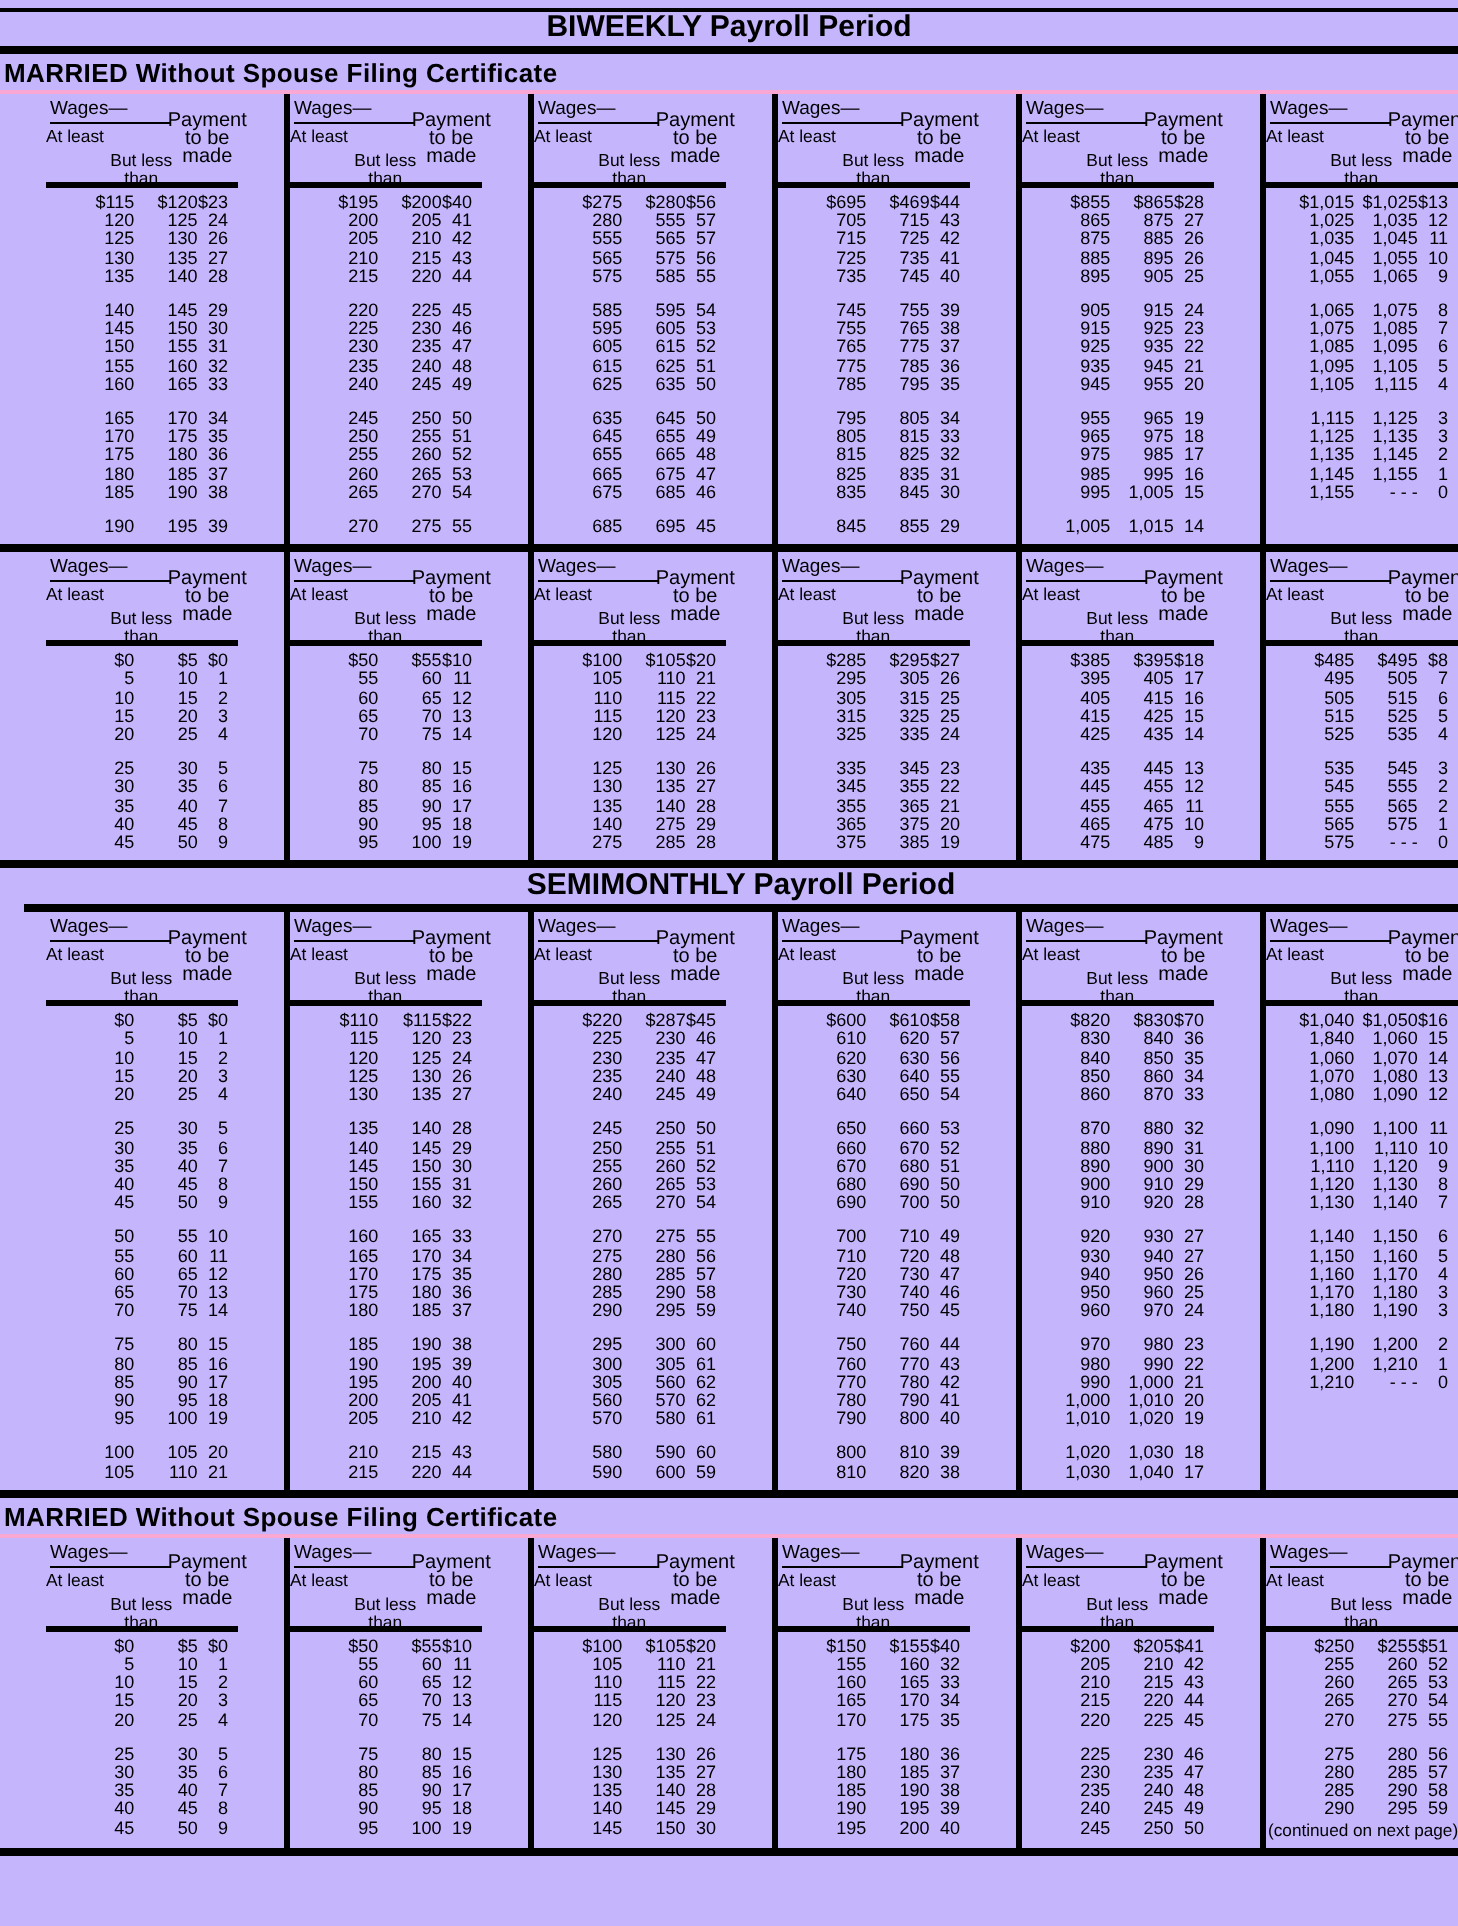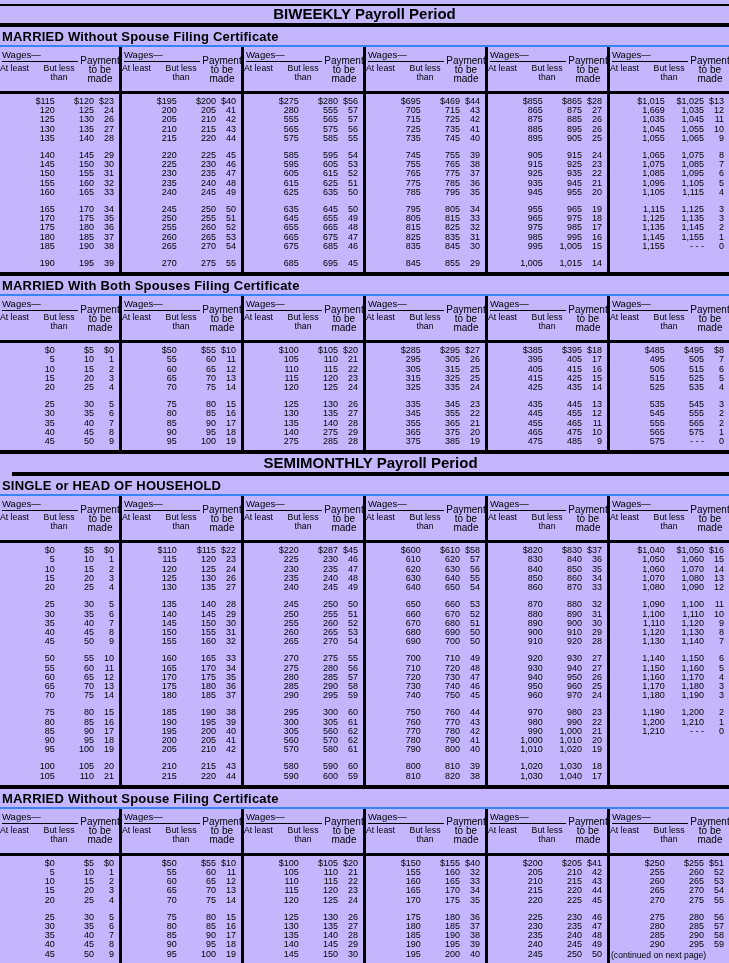--- a/index.html
+++ b/index.html
@@ -10,34 +10,34 @@
     color: #000; background: #c4b5fd;
   }
   .top-line { height: 6px; border-bottom: 2px solid #000; }
   .period-header {
     font-size: 15px; font-weight: bold; text-align: center;
     line-height: 16px; padding: 0 0 1px 0; border-bottom: 4px solid #000;
   }
   .period-header.mid { margin-top: 1px; margin-left: 12px; }
   .section-title {
     font-size: 13px; font-weight: bold; letter-spacing: .2px;
-    padding: 2px 1px 1px 2px; border-bottom: 2px solid #3b82f6;
+    padding: 2px 1px 1px 2px; border-bottom: 2px solid #f9a8d4;
   }
   .tbl { display: flex; border-bottom: 4px solid #000; }
-  .colgroup { flex: 1 1 0; min-width: 0; }
+  .colgroup { flex: 1 1 0; min-width: 0; margin-left: 23px; }
   .colgroup + .colgroup { border-left: 3px solid #000; }
   .cg-header { border-bottom: 3px solid #000; height: 47px; display: flex; }
   .ch-left { width: 68%; padding-top: 2px; }
   .ch-wages {
     font-size: 9.5px; line-height: 11px; margin: 0 3px 1px 2px;
     border-bottom: 1px solid #000; padding-bottom: 1px; white-space: nowrap;
   }
   .ch-sub { display: flex; font-size: 8.7px; line-height: 9px; }
   .ch-at { width: 46%; padding: 1px 0 0 0; }
-  .ch-but { width: 54%; text-align: center; padding-top: 1px; }
+  .ch-but { width: 54%; text-align: center; padding-top: 13px; }
   .ch-pay {
     width: 32%; font-size: 10px; line-height: 9px; text-align: center;
     display: flex; align-items: center; justify-content: center; padding: 0 2px;
   }
   .rows { padding: 3px 0 4px 0; }
   .row { display: flex; font-size: 9px; line-height: 9.2px; white-space: nowrap; }
   .c1 { width: 46%; text-align: right; }
   .c2 { width: 33%; text-align: right; }
   .c3 { width: 21%; text-align: right; padding-right: 5px; }
   .gap { height: 8px; }
@@ -549,21 +549,21 @@
             </div>
             <div class="ch-pay">Payment to be made</div>
           </div>
           <div class="rows">
             <div class="row">
               <span class="c1">$1,015</span>
               <span class="c2">$1,025</span>
               <span class="c3">$13</span>
             </div>
             <div class="row">
-              <span class="c1">1,669</span>
+              <span class="c1">1,025</span>
               <span class="c2">1,035</span>
               <span class="c3">12</span>
             </div>
             <div class="row">
               <span class="c1">1,035</span>
               <span class="c2">1,045</span>
               <span class="c3">11</span>
             </div>
             <div class="row">
               <span class="c1">1,045</span>
@@ -626,21 +626,20 @@
               <span class="c1">1,155</span>
               <span class="c2">- - -</span>
               <span class="c3">0</span>
             </div>
           </div>
         </div>
       </div>
   </section>
 
   <section>
-    <div class="section-title">MARRIED With Both Spouses Filing Certificate</div>
     <div class="tbl">
         <div class="colgroup">
           <div class="cg-header">
             <div class="ch-left">
               <div class="ch-wages">Wages—</div>
               <div class="ch-sub">
                 <div class="ch-at">At least</div>
                 <div class="ch-but">But less than</div>
               </div>
             </div>
@@ -1024,21 +1023,20 @@
               <span class="c3">0</span>
             </div>
           </div>
         </div>
       </div>
   </section>
 
   <div class="period-header mid">SEMIMONTHLY Payroll Period</div>
 
   <section>
-    <div class="section-title">SINGLE or HEAD OF HOUSEHOLD</div>
     <div class="tbl">
         <div class="colgroup">
           <div class="cg-header">
             <div class="ch-left">
               <div class="ch-wages">Wages—</div>
               <div class="ch-sub">
                 <div class="ch-at">At least</div>
                 <div class="ch-but">But less than</div>
               </div>
             </div>
@@ -1553,21 +1551,21 @@
                 <div class="ch-at">At least</div>
                 <div class="ch-but">But less than</div>
               </div>
             </div>
             <div class="ch-pay">Payment to be made</div>
           </div>
           <div class="rows">
             <div class="row">
               <span class="c1">$820</span>
               <span class="c2">$830</span>
-              <span class="c3">$37</span>
+              <span class="c3">$70</span>
             </div>
             <div class="row">
               <span class="c1">830</span>
               <span class="c2">840</span>
               <span class="c3">36</span>
             </div>
             <div class="row">
               <span class="c1">840</span>
               <span class="c2">850</span>
               <span class="c3">35</span>
@@ -1684,21 +1682,21 @@
             </div>
             <div class="ch-pay">Payment to be made</div>
           </div>
           <div class="rows">
             <div class="row">
               <span class="c1">$1,040</span>
               <span class="c2">$1,050</span>
               <span class="c3">$16</span>
             </div>
             <div class="row">
-              <span class="c1">1,050</span>
+              <span class="c1">1,840</span>
               <span class="c2">1,060</span>
               <span class="c3">15</span>
             </div>
             <div class="row">
               <span class="c1">1,060</span>
               <span class="c2">1,070</span>
               <span class="c3">14</span>
             </div>
             <div class="row">
               <span class="c1">1,070</span>

